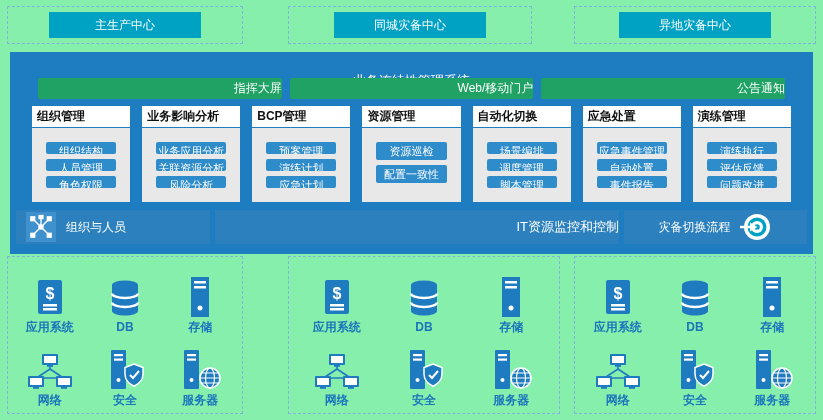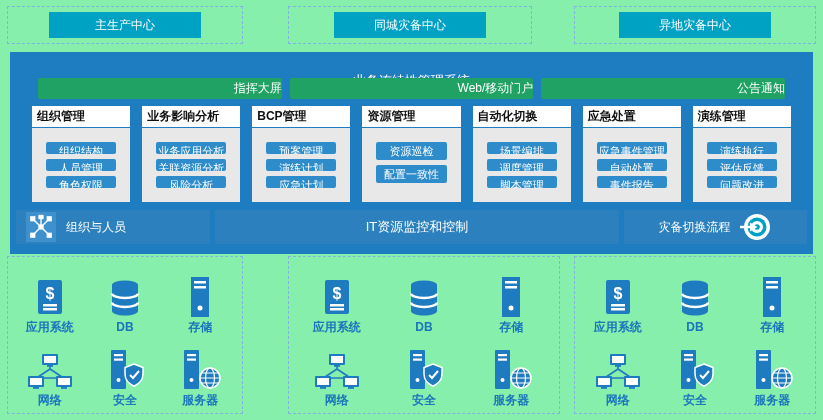--- a/index.html
+++ b/index.html
@@ -18,21 +18,21 @@
   .system-title { padding-top:20px; height:18px; line-height:18px; text-align:center; color:#fff; font-size:13px; }
   .portals { display:flex; gap:8px; margin:6px 28px 0; }
   .portal-btn { flex:1; height:21px; line-height:21px; text-align:right; background:#1fa264; color:#fff; font-size:12px; border-radius:2px; }
   .modules { display:flex; gap:12px; margin:7px 22px 0; }
   .module { flex:1; display:flex; flex-direction:column; }
   .module-header { background:#fff; color:#111; font-weight:bold; font-size:12px; height:21px; line-height:21px; padding-left:5px; white-space:nowrap; overflow:hidden; }
   .module-body { margin-top:1px; background:#e8e8e8; padding:14px; height:74px; display:flex; flex-direction:column; gap:5px; }
   .module-item { background:#2f8ccb; color:#fff; font-size:11px; height:18px; line-height:18px; text-align:center; border-radius:2px; white-space:nowrap; overflow:hidden; }
   .footer-bar { display:flex; gap:5px; margin:8px 6px 0; height:34px; }
   .footer-left { width:194px; background:#2b80bd; display:flex; align-items:center; gap:10px; padding-left:10px; color:#fff; font-size:12px; }
-  .footer-center { flex:1; background:#2b80bd; display:flex; align-items:center; justify-content:center; color:#fff; font-size:13px; }
+  .footer-center { flex:1; background:#2b80bd; display:flex; align-items:center; justify-content:flex-end; color:#fff; font-size:13px; }
   .footer-right { width:183px; background:#2b80bd; display:flex; align-items:center; justify-content:center; gap:8px; color:#fff; font-size:12px; }
   .icon-box { width:30px; height:30px; background:#3e91cd; display:flex; align-items:center; justify-content:center; }
   .target-icon { width:34px; height:34px; display:flex; align-items:center; justify-content:center; }
 
   
   .infra-box { position:absolute; top:256px; height:158px; border:1px dashed #7fb5dd; display:grid; grid-template-columns:repeat(3,1fr); grid-template-rows:1fr 1fr; padding:6px 4px; row-gap:2px; }
   .ibox1 { left:7px; width:236px; }
   .ibox2 { left:288px; width:272px; }
   .ibox3 { left:574px; width:242px; }
   .infra-cell { display:flex; flex-direction:column; align-items:center; justify-content:flex-end; }

